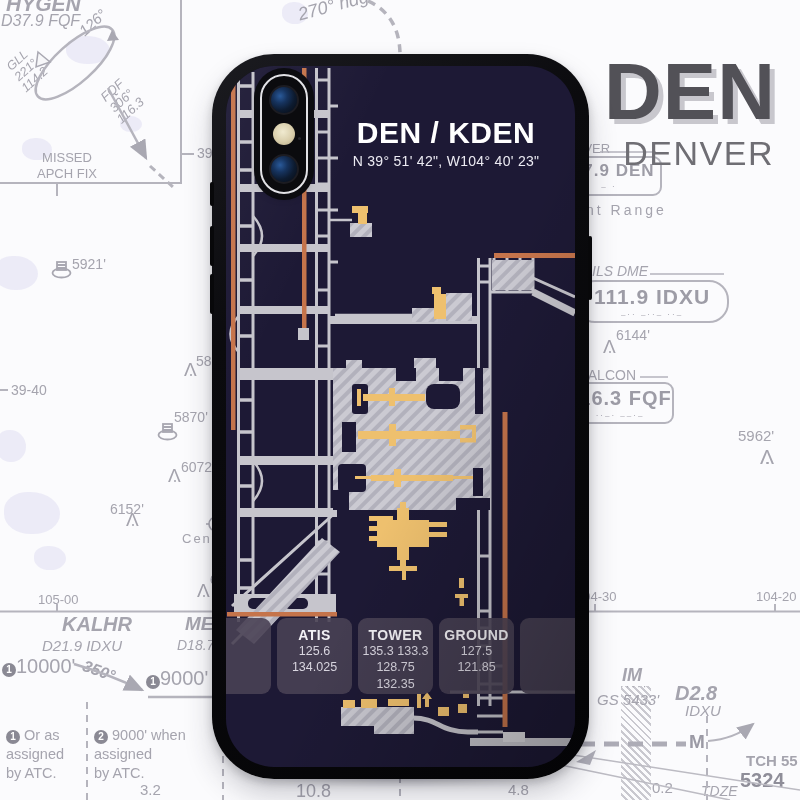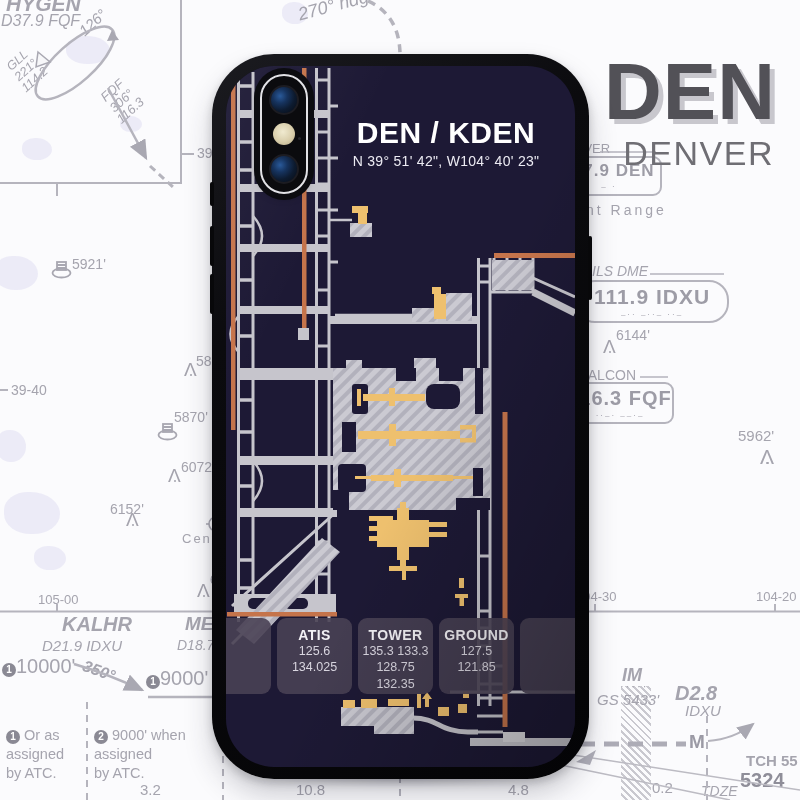--- a/index.html
+++ b/index.html
@@ -125,20 +125,24 @@
   <span class="ct it" style="left:2px;top:66px;font-size:12.5px;transform:rotate(-42deg);transform-origin:left top;text-align:center;">
     <span>GLL</span><br>
     <span>221°</span><br>
     <span>114.2</span>
   </span>
   <span class="ct it" style="left:96px;top:96px;font-size:13px;transform:rotate(-42deg);transform-origin:left top;text-align:center;">
     <span>FQF</span><br>
     <span>306°</span><br>
     <span>116.3</span>
   </span>
+  <span class="ct" style="left:24px;top:150px;font-size:13px;width:86px;text-align:center;white-space:normal;line-height:16px;">
+    <span>MISSED</span><br>
+    <span>APCH FIX</span>
+  </span>
   <span class="ct" style="left:197px;top:146px;font-size:14px;">39-50</span>
   <span class="ct" style="left:11px;top:383px;font-size:14px;">39-40</span>
   <span class="ct it" style="left:296px;top:6px;font-size:18px;transform:rotate(-15deg);transform-origin:left top;">270° hdg</span>
 
   <span class="ct" style="left:72px;top:257px;font-size:14px;">5921'</span>
   <span class="ct" style="left:196px;top:354px;font-size:14px;">5856</span>
   <span class="obs" style="left:184px;top:360px;"><span>Λ</span><i></i></span>
   <span class="ct" style="left:174px;top:410px;font-size:14px;">5870'</span>
   <span class="ct" style="left:181px;top:460px;font-size:14px;">6072'</span>
   <span class="obs" style="left:168px;top:466px;"><span>Λ</span><i></i></span>
@@ -189,21 +193,21 @@
     <span class="circ">1</span> <span>Or as</span><br>
     <span>assigned</span><br>
     <span>by ATC.</span>
   </span>
   <span class="ct" style="left:94px;top:726px;font-size:14.5px;line-height:19px;">
     <span class="circ">2</span> <span>9000' when</span><br>
     <span>assigned</span><br>
     <span>by ATC.</span>
   </span>
   <span class="ct" style="left:140px;top:782px;font-size:15px;">3.2</span>
-  <span class="ct" style="left:296px;top:782px;font-size:15px;">10.8</span>
+  <span class="ct" style="left:296px;top:782px;font-size:18px;">10.8</span>
   <span class="ct" style="left:508px;top:782px;font-size:15px;">4.8</span>
   <span class="ct" style="left:652px;top:780px;font-size:15px;">0.2</span>
 
   <div class="hatchband" style="left:621px;top:686px;width:30px;height:114px;"></div>
   <span class="ct b it" style="left:622px;top:666px;font-size:18px;">IM</span>
   <span class="ct" style="left:620px;top:681px;font-size:11px;letter-spacing:2px;">·····</span>
   <span class="ct it" style="left:597px;top:692px;font-size:15px;">GS 5433'</span>
   <span class="ct b it" style="left:675px;top:683px;font-size:20px;">D2.8</span>
   <span class="ct it" style="left:685px;top:703px;font-size:15px;">IDXU</span>
   <span class="ct b" style="left:689px;top:732px;font-size:19px;color:#9b9aa5;">M</span>

